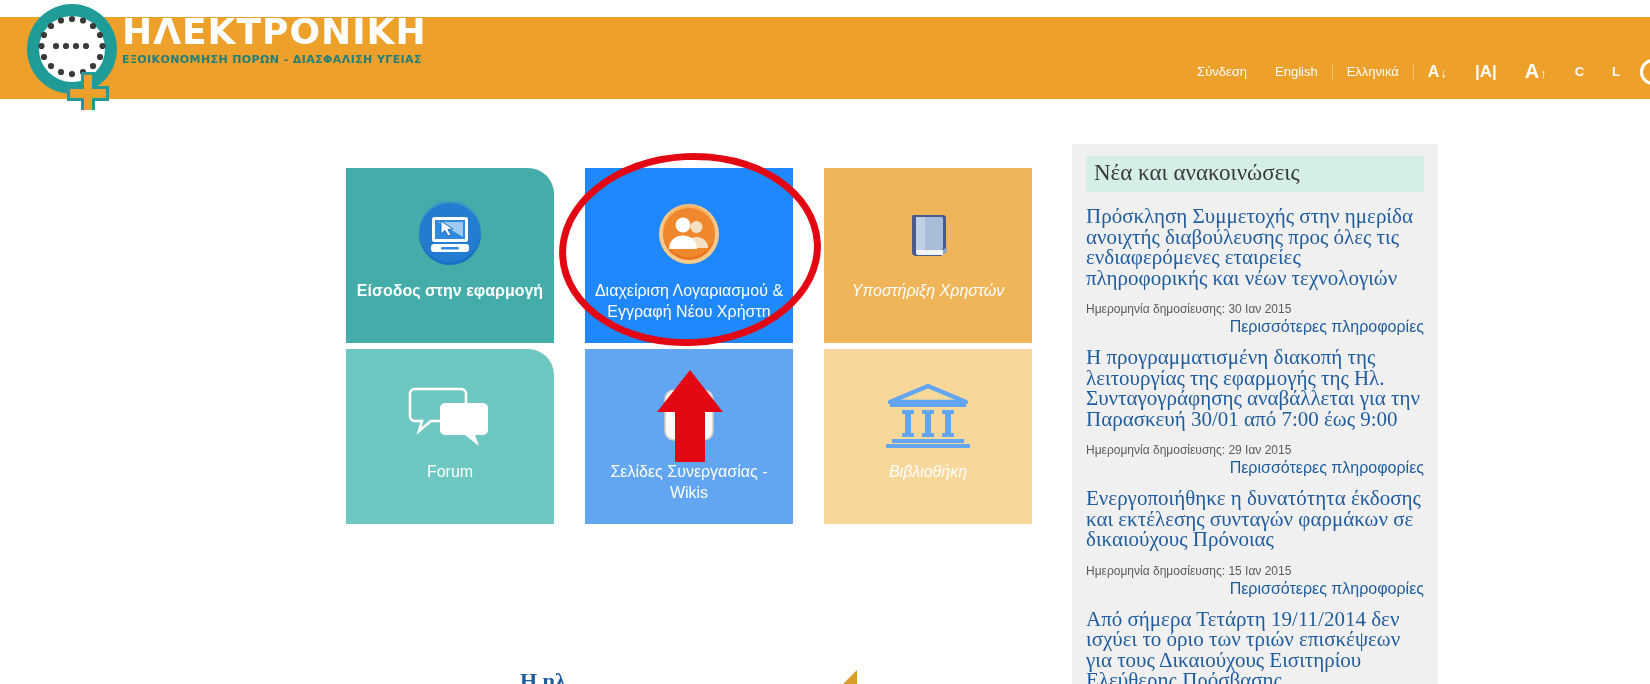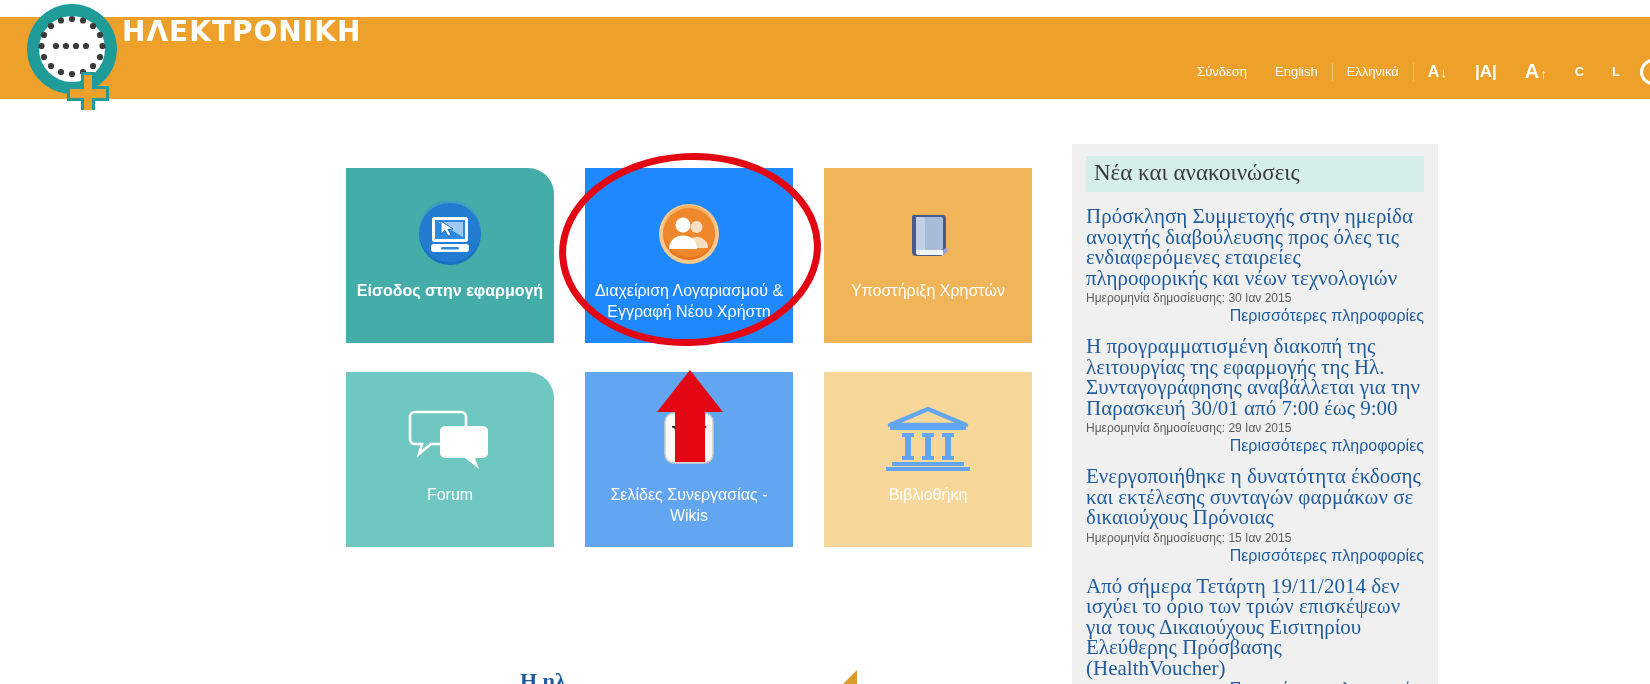--- a/index.html
+++ b/index.html
@@ -18,21 +18,21 @@
     width:1650px; height:82px;
     background:#EDA02A;
   }
   .logo-wrap {
     position:absolute; left:12px; top:-17px;
     width:400px; height:115px;
   }
   .logo-mark { position:absolute; left:8px; top:2px; width:108px; height:108px; }
   .logo-text { position:absolute; left:110px; top:14px; }
   .logo-l1 {
-    font-size:28px; font-weight:bold; color:#ffffff;
+    font-size:36px; font-weight:bold; color:#ffffff;
     letter-spacing:1px; line-height:36px;
     font-family:"DejaVu Sans", sans-serif;
   }
   .logo-l2 {
     font-size:36px; font-weight:bold; color:#ffffff;
     letter-spacing:1px; line-height:37px;
     font-family:"DejaVu Sans", sans-serif;
   }
   .logo-l3 {
     font-size:11px; font-weight:bold; color:#1F7F7C;
@@ -86,24 +86,24 @@
     font-size:16px; line-height:21px; color:#ffffff;
   }
   .t-teal   { background:#44ACA9; border-top-right-radius:26px;font-weight:bold; }
   .t-blue   { background:#1E88FC; }
   .t-orange { background:#F0B559; }
   .t-teal2  { background:#6FC7C1; border-top-right-radius:26px; }
   .t-blue2  { background:#62A6F2; }
   .t-orange2{ background:#F7D79A; }
 
   .r1 { top:0; }
-  .r2 { top:204px;padding-left:11px; }
+  .r2 { top:181px;padding-left:11px; }
   .c1 { left:0; }
   .c2 { left:239px; }
-  .c3 { left:478px; }
+  .c3 { left:478px;font-style:italic; }
 
   
   .annot-ellipse {
     position:absolute; left:559px; top:153px;
     width:262px; height:193px;
     border:7px solid #E30613; border-radius:50%;
     transform:rotate(-3deg);
     pointer-events:none;
   }
   .annot-arrow {
@@ -125,21 +125,21 @@
     padding:4px 16px 6px 8px;
     margin-bottom:14px;
   }
   .news-item { margin-bottom:11px; }
   .news-title {
     font-family:"Liberation Serif", serif;
     font-size:21px; line-height:20.5px;
     color:#1F5C9E; text-decoration:none; display:block;
   }
   .news-date {
-    font-size:12px; color:#5C5C5C; margin-top:3px;
+    font-size:12px; color:#5C5C5C; margin-top:14px;
     font-family:"Liberation Sans", sans-serif;
   }
   .news-more {
     display:block; text-align:right; margin-top:2px;
     font-size:16px; color:#1F5C9E; text-decoration:none;
     font-family:"Liberation Sans", sans-serif;
   }
 
   
   .bottom-peek {
@@ -182,20 +182,21 @@
         <circle cx="36" cy="44" r="3.1"></circle>
           <circle cx="46" cy="44" r="3.1"></circle>
         <circle cx="56" cy="44" r="3.1"></circle>
           <circle cx="66" cy="44" r="3.1"></circle>
       </g>
       <path d="M61 70 h14 v14 h14 v15 h-14 v14 h-14 v-14 h-14 v-15 h14 z" fill="#1F9C98"></path>
       <path d="M64 73 h8 v14 h14 v9 h-14 v14 h-8 v-14 h-14 v-9 h14 z" fill="#EDA02A"></path>
     </svg>
     <div class="logo-text">
       <div class="logo-l1">ΗΛΕΚΤΡΟΝΙΚΗ</div>
+      <div class="logo-l3">ΕΞΟΙΚΟΝΟΜΗΣΗ ΠΟΡΩΝ - ΔΙΑΣΦΑΛΙΣΗ ΥΓΕΙΑΣ</div>
     </div>
   </div>
 
   <div class="topnav">
     <a href="#">Σύνδεση</a>
     <a href="#">English</a>
     <div class="nav-sep"></div>
     <a href="#">Ελληνικά</a>
     <div class="nav-sep"></div>
 

